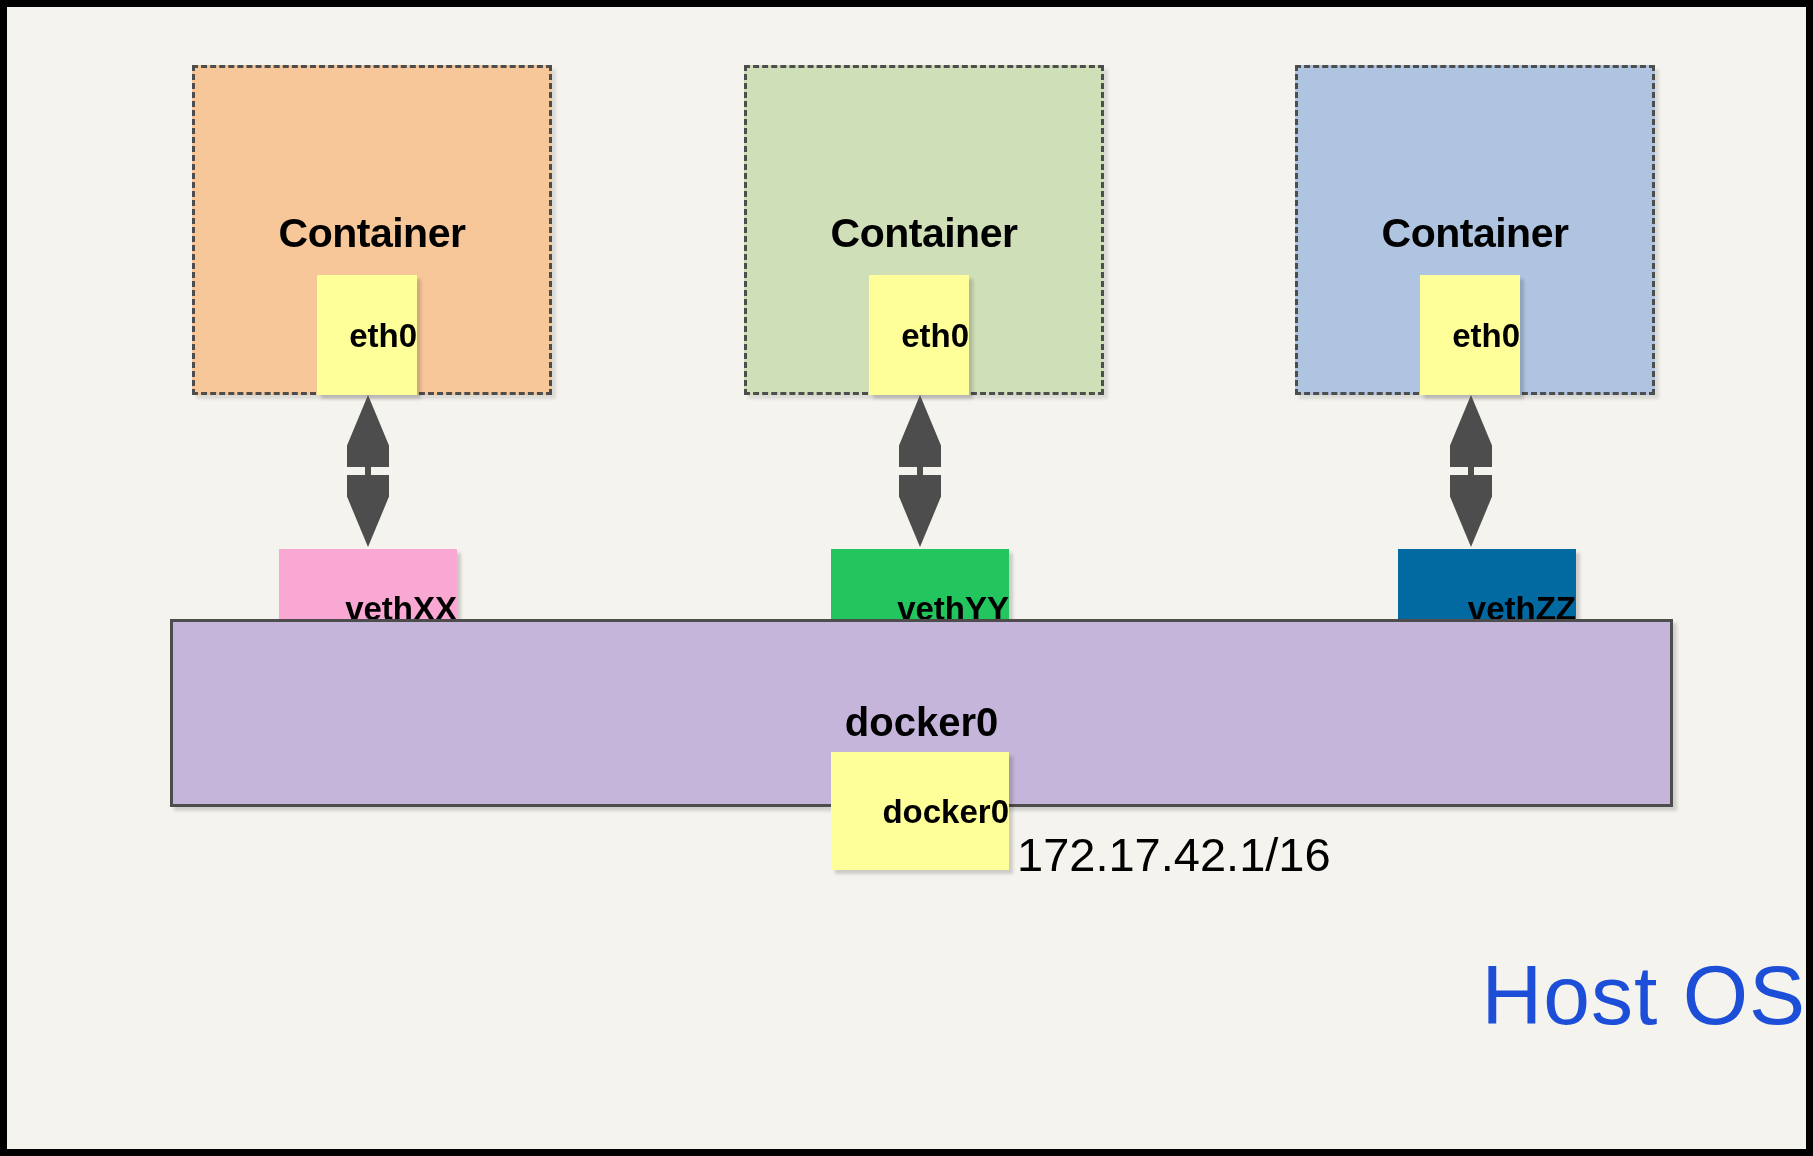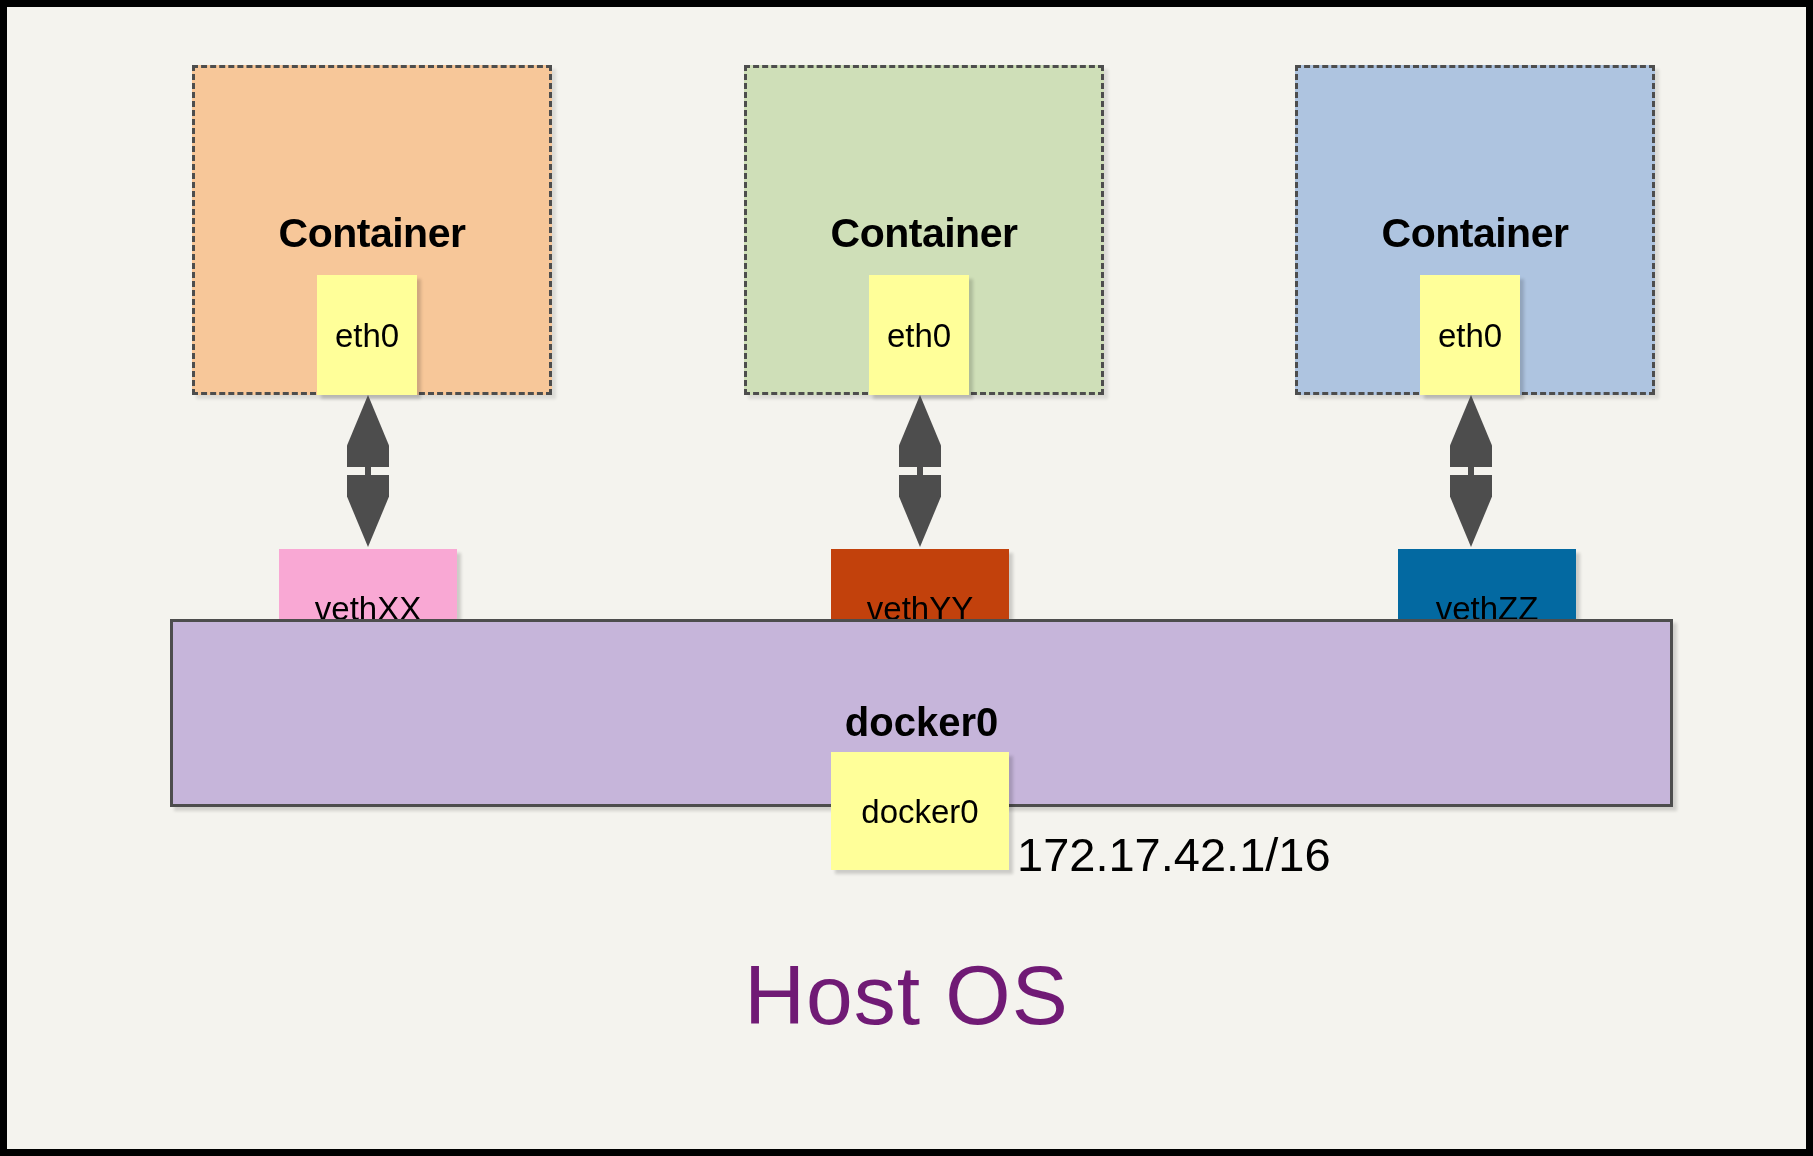--- a/index.html
+++ b/index.html
@@ -36,24 +36,25 @@
   }
 
   
   .note {
     position: absolute;
     background: #ffff99;
     border: none;
     box-shadow: 4px 4px 3px rgba(0,0,0,0.16);
     display: flex;
     align-items: center;
-    justify-content: center;
+    justify-content: flex-end;
     font-size: 33px;
     color: #000000;
     line-height: 1;
+    font-weight: bold;
   }
 
   
   #docker0-bar {
     position: absolute;
     left: 163px;
     top: 612px;
     width: 1503px;
     height: 188px;
     background: #c6b5da;
@@ -81,24 +82,24 @@
     top: 820px;
     font-size: 47px;
     color: #000000;
     white-space: nowrap;
   }
   #host-os-label {
     position: absolute;
     left: 0;
     top: 940px;
     width: 100%;
-    text-align: center;
+    text-align: right;
     font-size: 84px;
     font-weight: 400;
-    color: #701a75;
+    color: #1d4ed8;
     letter-spacing: 1px;
   }
 </style>
 </head>
 <body>
 
 <div id="canvas" style="background: rgb(244, 243, 238); border-color: rgb(0, 0, 0);">
 
   <div class="container-box" id="container-1" style="left: 185px; top: 58px; width: 360px; height: 330px; background: rgb(247, 199, 153);">
     <div class="container-title">Container</div>
@@ -137,21 +138,21 @@
         <polygon points="0,0 12,5 0,10" fill="#4d4d4d"></polygon>
       </marker>
       <marker id="ahD2" markerWidth="12" markerHeight="10" refX="10" refY="5" orient="auto">
         <polygon points="0,0 12,5 0,10" fill="#4d4d4d"></polygon>
       </marker>
     </defs>
     <line x1="21" y1="140" x2="21" y2="12" stroke="#4d4d4d" stroke-width="6" marker-end="url(#ahU2)"></line>
     <line x1="21" y1="12" x2="21" y2="140" stroke="#4d4d4d" stroke-width="6" marker-end="url(#ahD2)"></line>
   </svg>
 
-  <div class="note" style="left: 824px; top: 542px; width: 178px; height: 118px; background: #c2410c;">
+  <div class="note" style="left: 824px; top: 542px; width: 178px; height: 118px; background: #22c55e;">
     <span>vethYY</span>
   </div>
 
   <div class="container-box" id="container-3" style="left: 1288px; top: 58px; width: 360px; height: 330px; background: rgb(174, 196, 224);">
     <div class="container-title">Container</div>
   </div>
   <div class="note" style="left: 1413px; top: 268px; width: 100px; height: 120px; background: rgb(255, 255, 153);">
     <span>eth0</span>
   </div>
 

